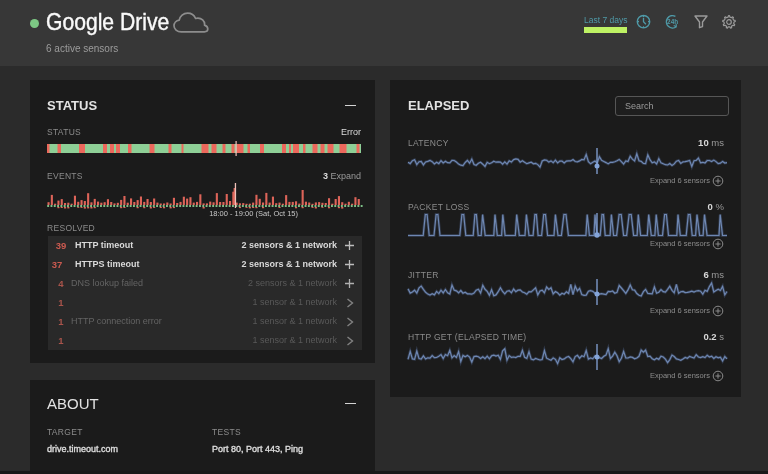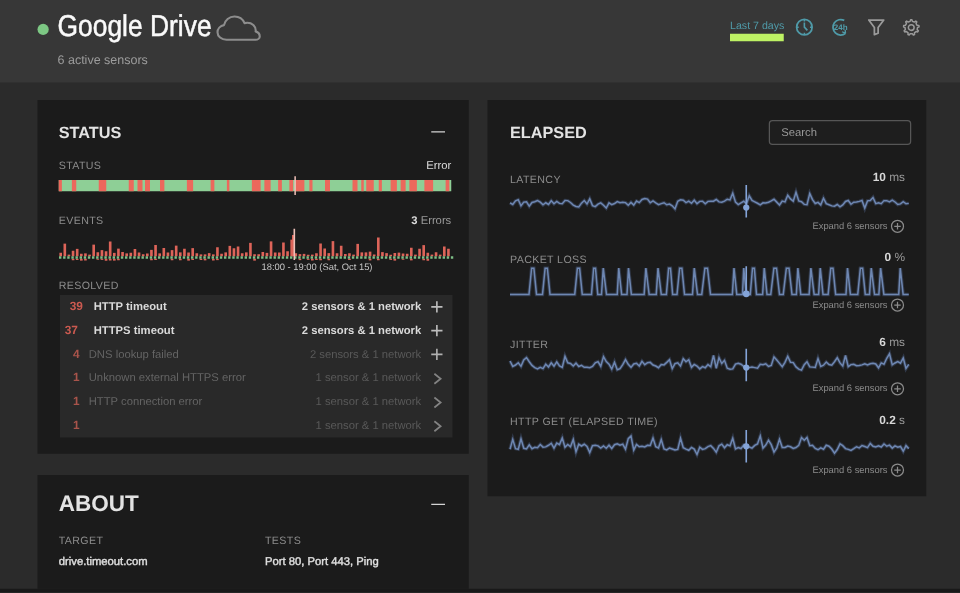--- a/index.html
+++ b/index.html
@@ -61,21 +61,21 @@
       <rect x="246.0" y="0" width="6.0" height="9" fill="#ec685c"></rect>
       <rect x="256.0" y="0" width="2.5" height="9" fill="#ec685c"></rect>
       <rect x="265.5" y="0" width="5.0" height="9" fill="#ec685c"></rect>
       <rect x="273.5" y="0" width="4.0" height="9" fill="#ec685c"></rect>
       <rect x="280.5" y="0" width="6.0" height="9" fill="#ec685c"></rect>
       <rect x="292.5" y="0" width="7.0" height="9" fill="#ec685c"></rect>
       <rect x="309.5" y="0" width="3.0" height="9" fill="#ec685c"></rect>
       <rect x="188.5" y="-3" width="1.2" height="15" fill="#f0c0b8"></rect>
     </svg>
 <div style="position:absolute;left:47px;top:169.8px;font-size:8.5px;color:#8c8c8c;font-weight:400;letter-spacing:0.3px;line-height:12.5px;white-space:nowrap;">EVENTS</div>
-<div style="position:absolute;right:407px;top:169.5px;font-size:9px;color:#9a9a9a;font-weight:400;line-height:13px;white-space:nowrap;"><b style="color:#dcdcdc">3</b> <span style="color:#9a9a9a">Errors</span></div>
+<div style="position:absolute;right:407px;top:169.5px;font-size:9px;color:#9a9a9a;font-weight:400;line-height:13px;white-space:nowrap;"><b style="color:#dcdcdc">3</b> <span style="color:#9a9a9a">Expand</span></div>
 <svg width="314" height="26" style="position:absolute;left:47px;top:184px;overflow:visible">
       <rect x="0.5" y="18.2" width="2.1" height="2.8" fill="#dd6459"></rect>
       <rect x="3.8" y="10.9" width="2.1" height="10.1" fill="#dd6459"></rect>
       <rect x="7.1" y="19.7" width="2.1" height="1.3" fill="#dd6459"></rect>
       <rect x="10.4" y="16.6" width="2.1" height="4.4" fill="#dd6459"></rect>
       <rect x="10.4" y="23" width="2.1" height="1.2" fill="#dd6459"></rect>
       <rect x="13.7" y="15.1" width="2.1" height="5.9" fill="#dd6459"></rect>
       <rect x="13.7" y="23" width="2.1" height="1.0" fill="#dd6459"></rect>
       <rect x="17.0" y="19.0" width="2.1" height="2.0" fill="#dd6459"></rect>
       <rect x="17.0" y="23" width="2.1" height="1.5" fill="#dd6459"></rect>
@@ -323,21 +323,20 @@
       <div style="width:26px;text-align:center">4</div>
     </div>
 <div style="position:absolute;left:71px;top:277.0px;font-size:9px;color:#646464;font-weight:400;line-height:13px;white-space:nowrap;">DNS lookup failed</div>
 <div style="position:absolute;right:431px;top:277.0px;font-size:9px;color:#595959;font-weight:400;line-height:13px;white-space:nowrap;">2 sensors &amp; 1 network</div>
 <svg width="11" height="11" style="position:absolute;left:343.5px;top:278.0px">
       <path d="M5.5 1 V10 M1 5.5 H10" stroke="#b0b0b0" stroke-width="1.3"></path>
     </svg>
 <div style="position:absolute;left:48px;top:295.8px;font-size:9.5px;color:#a9544b;font-weight:700;line-height:13.5px;white-space:nowrap;">
       <div style="width:26px;text-align:center">1</div>
     </div>
-<div style="position:absolute;left:71px;top:296.0px;font-size:9px;color:#646464;font-weight:400;line-height:13px;white-space:nowrap;">Unknown external HTTPS error</div>
 <div style="position:absolute;right:431px;top:296.0px;font-size:9px;color:#595959;font-weight:400;line-height:13px;white-space:nowrap;">1 sensor &amp; 1 network</div>
 <svg width="8" height="10" style="position:absolute;left:346px;top:297.5px">
       <path d="M1.5 1 L6.5 5 L1.5 9" fill="none" stroke="#828282" stroke-width="1.4"></path>
     </svg>
 <div style="position:absolute;left:48px;top:314.8px;font-size:9.5px;color:#a9544b;font-weight:700;line-height:13.5px;white-space:nowrap;">
       <div style="width:26px;text-align:center">1</div>
     </div>
 <div style="position:absolute;left:71px;top:315.0px;font-size:9px;color:#646464;font-weight:400;line-height:13px;white-space:nowrap;">HTTP connection error</div>
 <div style="position:absolute;right:431px;top:315.0px;font-size:9px;color:#595959;font-weight:400;line-height:13px;white-space:nowrap;">1 sensor &amp; 1 network</div>
 <svg width="8" height="10" style="position:absolute;left:346px;top:316.5px">
@@ -400,19 +399,19 @@
       <path d="M0.0,14.4 L2.2,6.5 L4.4,13.9 L6.6,14.4 L8.8,6.0 L11.0,13.6 L13.2,14.1 L15.4,10.9 L17.6,14.0 L19.8,12.8 L22.0,13.2 L24.2,10.6 L26.4,12.7 L28.6,12.5 L30.8,11.2 L33.0,9.6 L35.2,13.5 L37.4,9.5 L39.6,10.7 L41.8,5.4 L44.0,12.8 L46.2,10.6 L48.4,12.4 L50.6,6.5 L52.8,16.5 L55.0,10.4 L57.2,11.8 L59.4,10.4 L61.6,12.1 L63.8,17.1 L66.0,11.6 L68.2,11.2 L70.4,11.7 L72.6,13.4 L74.8,11.8 L77.0,13.6 L79.2,11.2 L81.4,13.8 L83.6,10.8 L85.8,10.1 L88.0,11.1 L90.2,10.3 L92.4,14.3 L94.6,5.9 L96.8,3.8 L99.0,15.1 L101.2,10.6 L103.4,12.4 L105.6,12.0 L107.8,12.5 L110.0,11.3 L112.2,11.4 L114.4,5.4 L116.6,12.3 L118.8,13.4 L121.0,6.7 L123.2,14.1 L125.4,14.9 L127.6,13.4 L129.8,14.2 L132.0,15.0 L134.2,14.5 L136.4,5.6 L138.6,13.2 L140.8,14.3 L143.0,15.2 L145.2,12.9 L147.4,14.3 L149.6,18.6 L151.8,12.7 L154.0,14.5 L156.2,13.9 L158.4,12.3 L160.6,11.5 L162.8,13.7 L165.0,16.8 L167.2,11.6 L169.4,10.3 L171.6,13.2 L173.8,10.8 L176.0,11.7 L178.2,5.6 L180.4,14.1 L182.6,13.0 L184.8,13.8 L187.0,11.0 L189.2,11.4 L191.4,12.6 L193.6,13.5 L195.8,11.3 L198.0,10.1 L200.2,3.7 L202.4,13.5 L204.6,11.1 L206.8,7.2 L209.0,10.7 L211.2,16.7 L213.4,13.3 L215.6,6.4 L217.8,13.0 L220.0,13.0 L222.2,11.9 L224.4,12.4 L226.6,13.8 L228.8,13.0 L231.0,11.3 L233.2,5.0 L235.4,7.2 L237.6,5.0 L239.8,11.5 L242.0,11.2 L244.2,13.7 L246.4,14.8 L248.6,13.3 L250.8,14.4 L253.0,11.2 L255.2,12.0 L257.4,14.2 L259.6,17.6 L261.8,14.6 L264.0,10.1 L266.2,11.5 L268.4,13.9 L270.6,14.5 L272.8,15.3 L275.0,13.9 L277.2,12.4 L279.4,13.3 L281.6,11.4 L283.8,12.2 L286.0,13.1 L288.2,9.7 L290.4,12.0 L292.6,12.6 L294.8,11.7 L297.0,12.6 L299.2,10.2 L301.4,12.0 L303.6,11.1 L305.8,13.5 L308.0,11.7 L310.2,12.8 L312.4,12.2 L314.6,16.0 L316.8,11.5 L319.0,13.9" fill="none" stroke="#6e87b2" stroke-width="1.2"></path>
       <rect x="188.35" y="-1" width="1.3" height="26" fill="#84a4d8"></rect>
       <circle cx="189" cy="12" r="2.5" fill="#84a4d8"></circle>
     </svg>
 <div style="position:absolute;right:58px;top:370.2px;font-size:7.5px;color:#8c8c8c;font-weight:400;line-height:11.5px;white-space:nowrap;">Expand 6 sensors</div>
 <svg width="12" height="12" style="position:absolute;left:711.5px;top:370px">
       <circle cx="6" cy="6" r="4.8" fill="none" stroke="#8a8a8a" stroke-width="1"></circle>
       <path d="M6 3.4 V8.6 M3.4 6 H8.6" stroke="#8a8a8a" stroke-width="1"></path>
     </svg>
 <div class="panel" style="left:30px;top:380px;width:345px;height:91px"></div>
-<div style="position:absolute;left:47px;top:394.5px;font-size:18px;color:#e3e3e3;font-weight:700;line-height:17px;white-space:nowrap;">ABOUT</div>
+<div style="position:absolute;left:47px;top:394.5px;font-size:15px;color:#e3e3e3;font-weight:400;line-height:17px;white-space:nowrap;">ABOUT</div>
 <div style="position:absolute;left:345px;top:402.6px;width:11px;height:1.5px;background:#d4d4d4"></div>
 <div style="position:absolute;left:47px;top:425.8px;font-size:8.5px;color:#8c8c8c;font-weight:400;letter-spacing:0.3px;line-height:12.5px;white-space:nowrap;">TARGET</div>
 <div style="position:absolute;left:47px;top:442.5px;font-size:9px;color:#e0e0e0;font-weight:400;line-height:13px;white-space:nowrap;-webkit-text-stroke:0.3px #e0e0e0;">drive.timeout.com</div>
 <div style="position:absolute;left:212px;top:425.8px;font-size:8.5px;color:#8c8c8c;font-weight:400;letter-spacing:0.3px;line-height:12.5px;white-space:nowrap;">TESTS</div>
 <div style="position:absolute;left:212px;top:442.5px;font-size:9px;color:#e0e0e0;font-weight:400;line-height:13px;white-space:nowrap;-webkit-text-stroke:0.3px #e0e0e0;">Port 80, Port 443, Ping</div>
 <div style="position:absolute;left:0;top:471px;width:768px;height:3px;background:#191919"></div>
 </div>
 </body></html>

